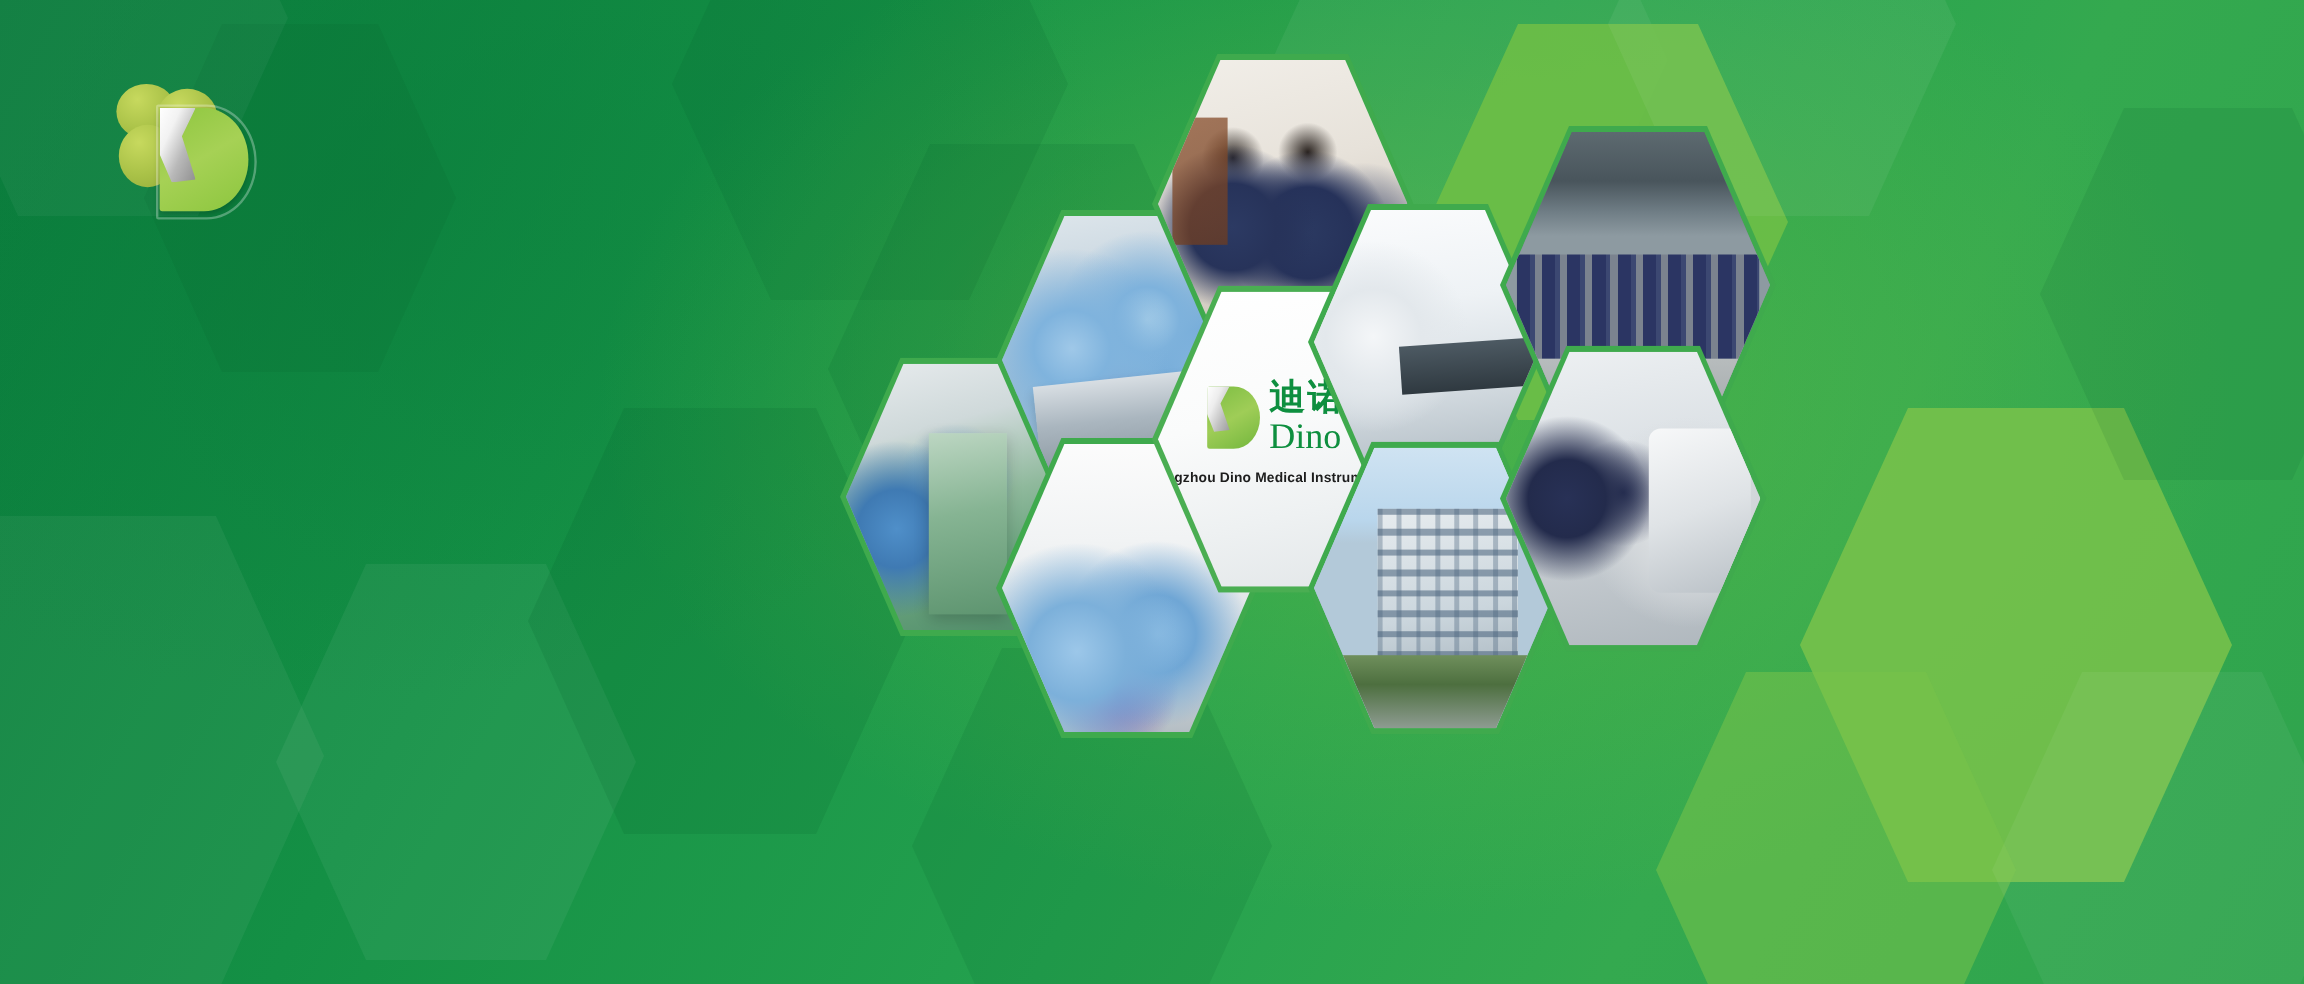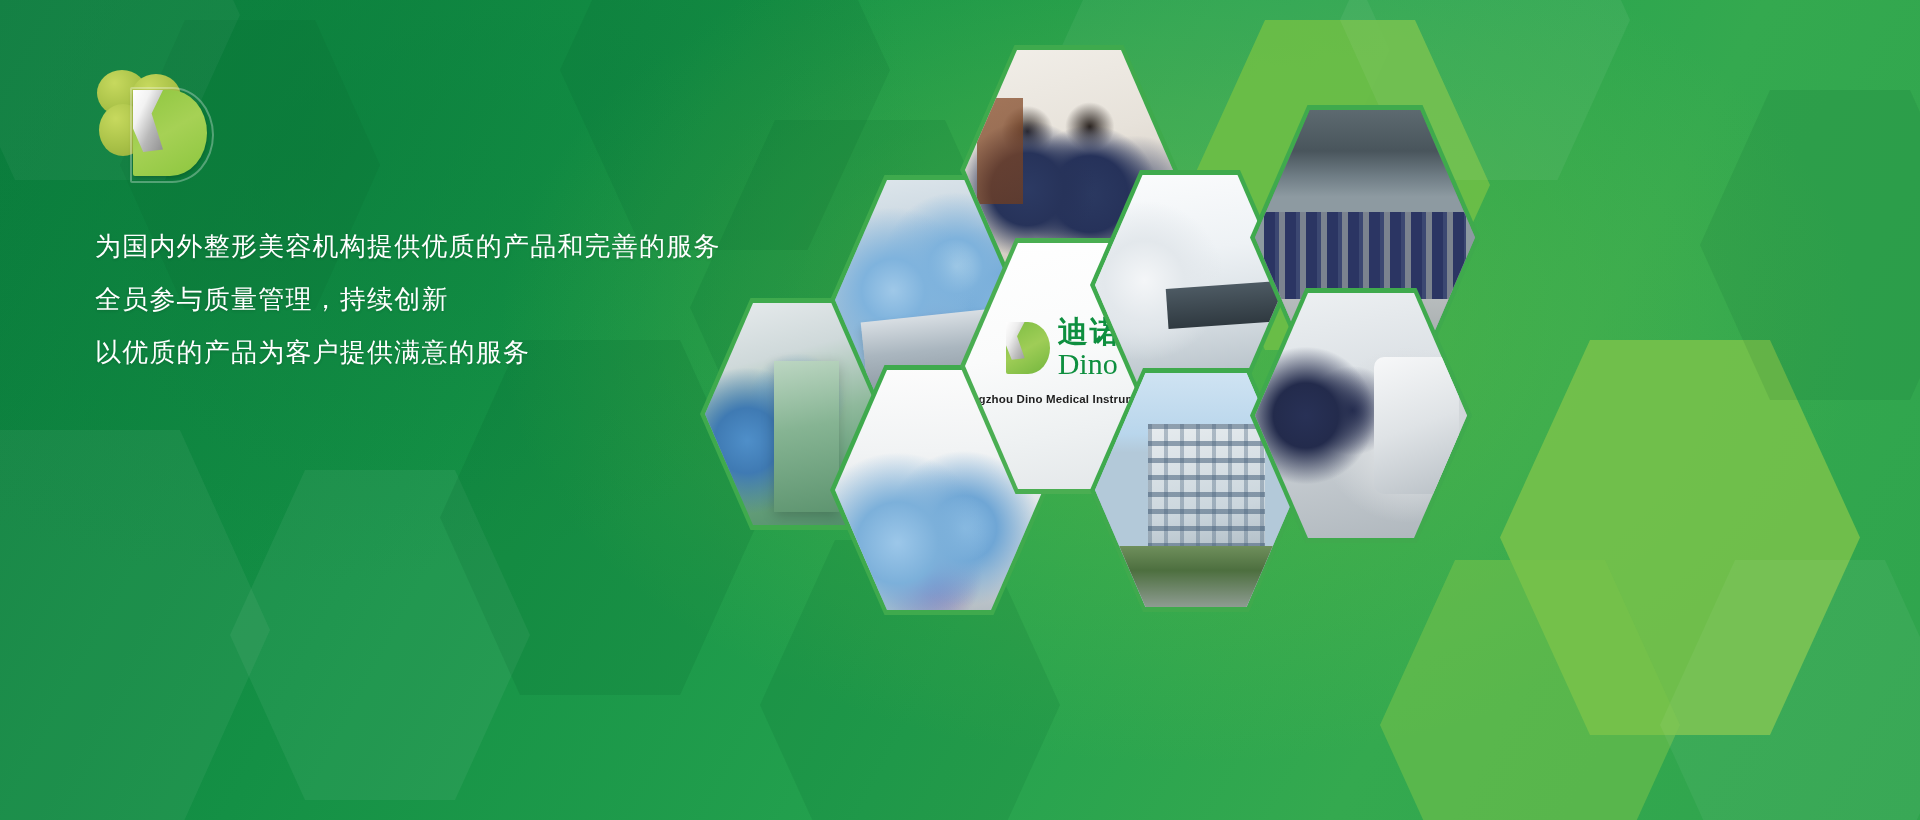--- a/index.html
+++ b/index.html
@@ -284,25 +284,20 @@
 
     <div id="logo-block">
       <div id="logo-mark">
         <span class="clover c1"></span>
         <span class="clover c2"></span>
         <span class="clover c3"></span>
         <span id="leaf-d"></span>
       </div>
     </div>
 
-    <div id="slogan">
-      <div class="slogan-line">为国内外整形美容机构提供优质的产品和完善的服务</div>
-      <div class="slogan-line">全员参与质量管理，持续创新</div>
-      <div class="slogan-line">以优质的产品为客户提供满意的服务</div>
-    </div>
 
   </div>
 
   <div id="hex-cluster">
 
     <div class="hex-frame" style="left:60px; top:298px; width:202px; height:232px;">
       <div class="hex-inner">
         <div class="photo scene-machine"></div>
       </div>
     </div>

